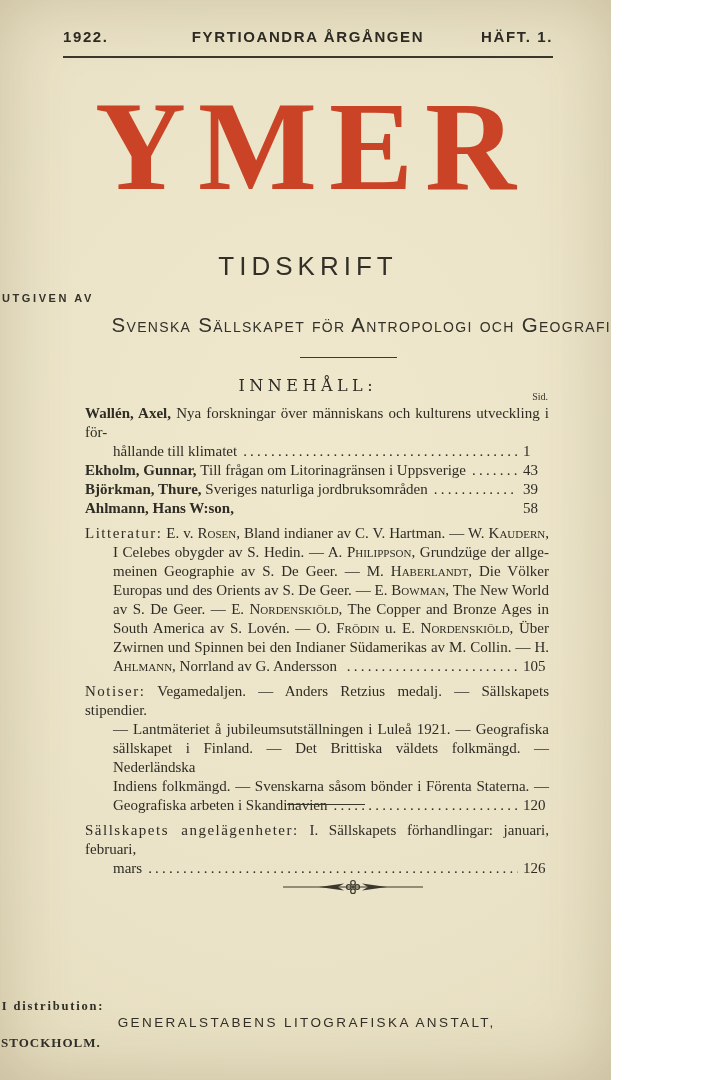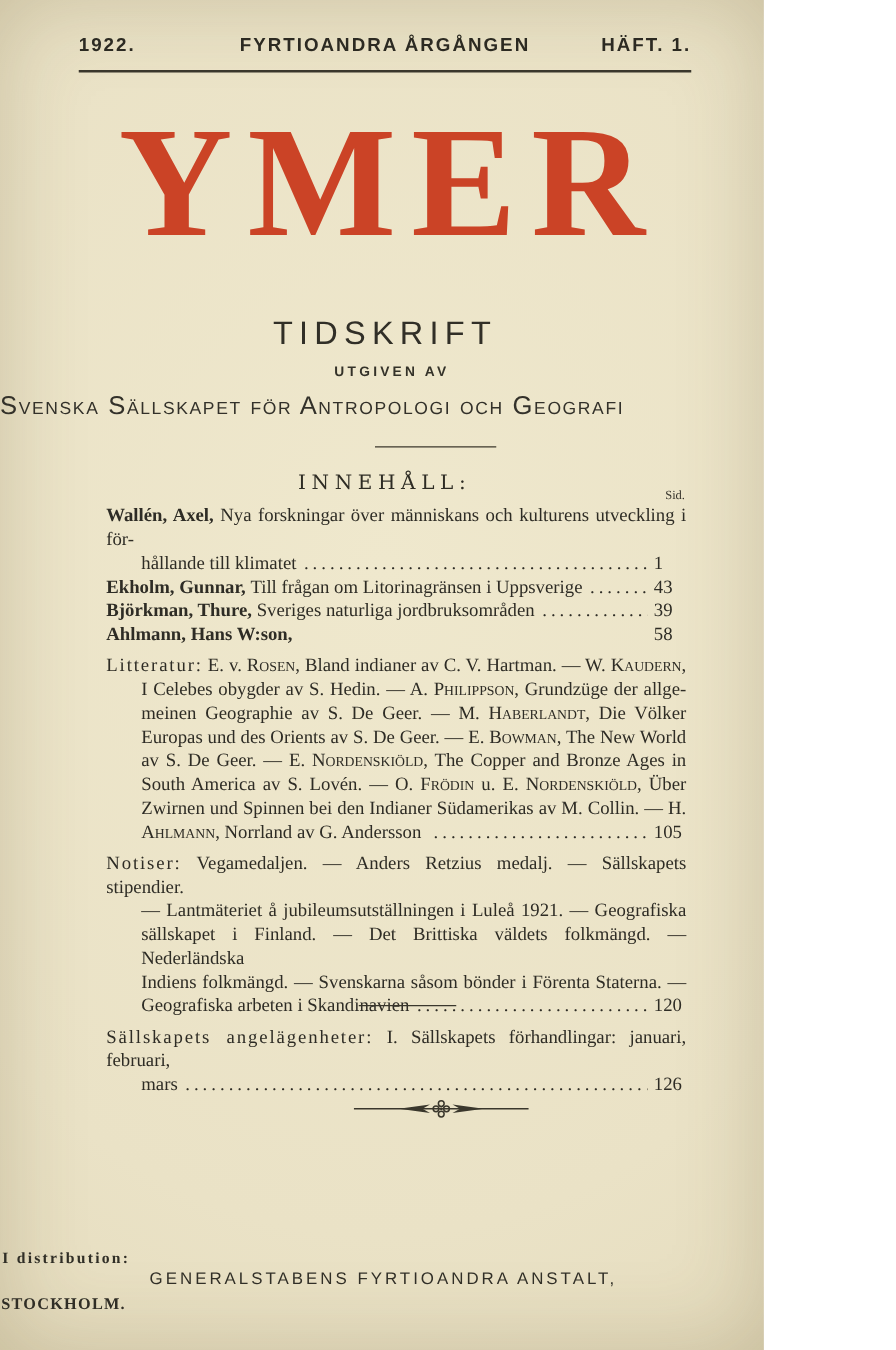--- a/index.html
+++ b/index.html
@@ -41,28 +41,28 @@
 
   .subtitle {
     position:absolute; top:251px; left:0; right:0;
     text-align:center;
     font-family:"Liberation Sans", sans-serif;
     font-size:26px; font-weight:400; letter-spacing:5px; padding-left:5px;
     color:#312f27;
   }
   .published-by {
     position:absolute; top:292px; left:0; right:0;
-    text-align:center;
-    font-family:"Liberation Sans", sans-serif;
-    font-size:11px; font-weight:700; letter-spacing:2.6px; padding-left:16px;
+    text-align:left;
+    font-family:"Liberation Sans", sans-serif;
+    font-size:11px; font-weight:700; letter-spacing:2.6px; padding-left:2px;
     color:#343229;
   }
   .society {
     position:absolute; top:313px; left:0; right:0;
-    text-align:left;
+    text-align:right;
     font-family:"Liberation Sans", sans-serif;
     font-variant:small-caps;
     font-size:20.5px; font-weight:400; letter-spacing:1.3px;
     color:#33312a;
   }
   .mid-rule {
     position:absolute; top:357px; left:300px; width:97px;
     height:1.4px; background:#3c392d;
   }
 
@@ -221,16 +221,16 @@
     <polygon points="36,9 61,5.6 55,9 61,12.4" fill="#3a372c"></polygon>
     <polygon points="104,9 79,5.6 85,9 79,12.4" fill="#3a372c"></polygon>
     <circle cx="70" cy="4.8" r="2.3" fill="none" stroke="#3a372c" stroke-width="1.2"></circle>
     <circle cx="70" cy="13.2" r="2.3" fill="none" stroke="#3a372c" stroke-width="1.2"></circle>
     <circle cx="65.8" cy="9" r="2.3" fill="none" stroke="#3a372c" stroke-width="1.2"></circle>
     <circle cx="74.2" cy="9" r="2.3" fill="none" stroke="#3a372c" stroke-width="1.2"></circle>
     <circle cx="70" cy="9" r="1.1" fill="#3a372c"></circle>
   </svg>
 
   <div class="dist-label">I distribution:</div>
-  <div class="dist-name">GENERALSTABENS FYRTIOANDRA ANSTALT,</div>
+  <div class="dist-name">GENERALSTABENS LITOGRAFISKA ANSTALT,</div>
   <div class="dist-city">STOCKHOLM.</div>
 
 </div>
 
 </body></html>

